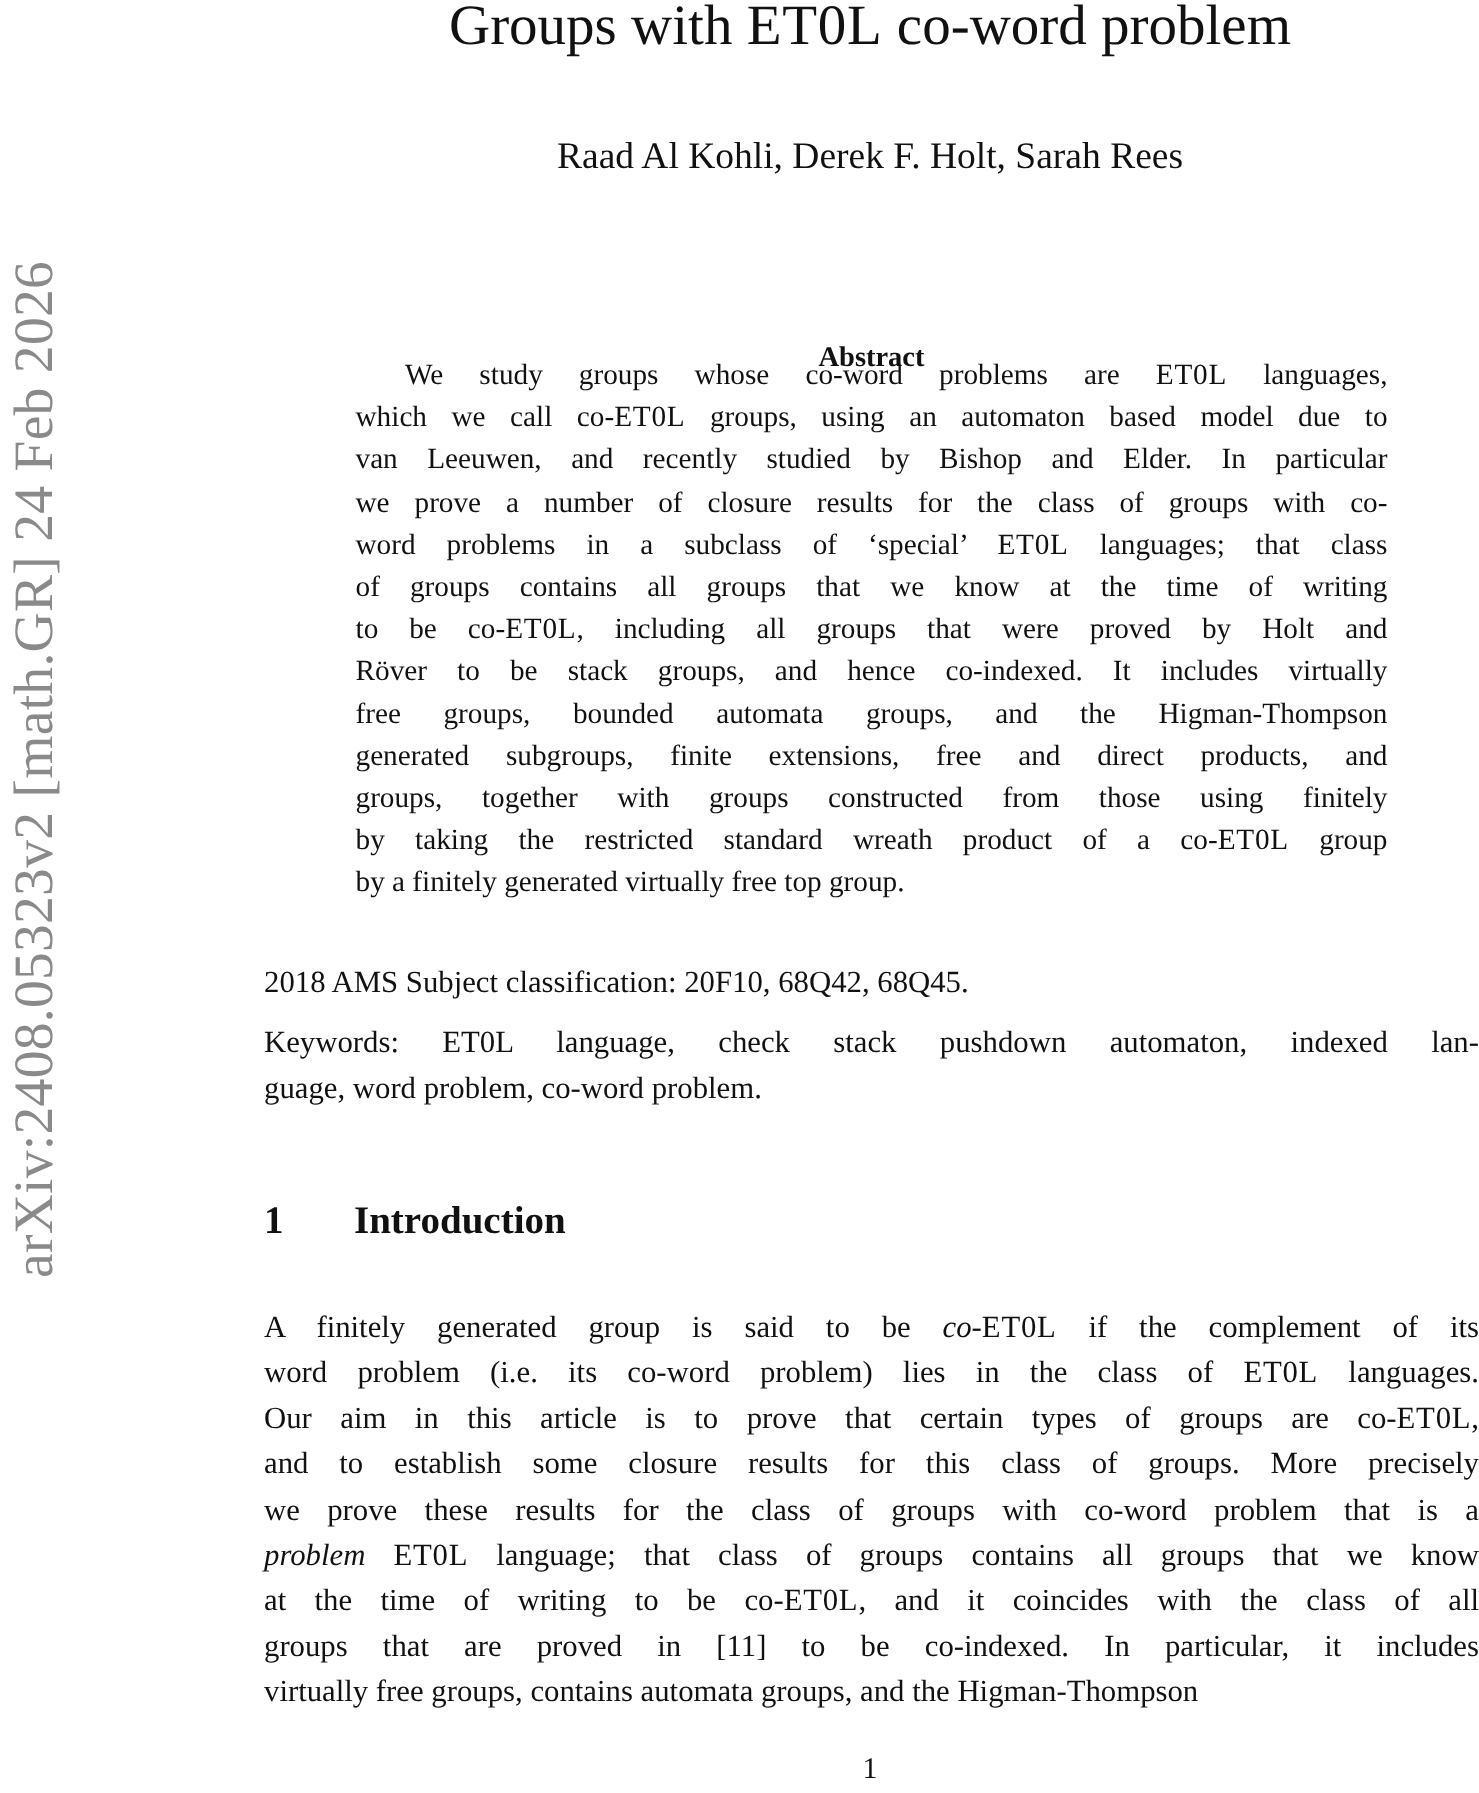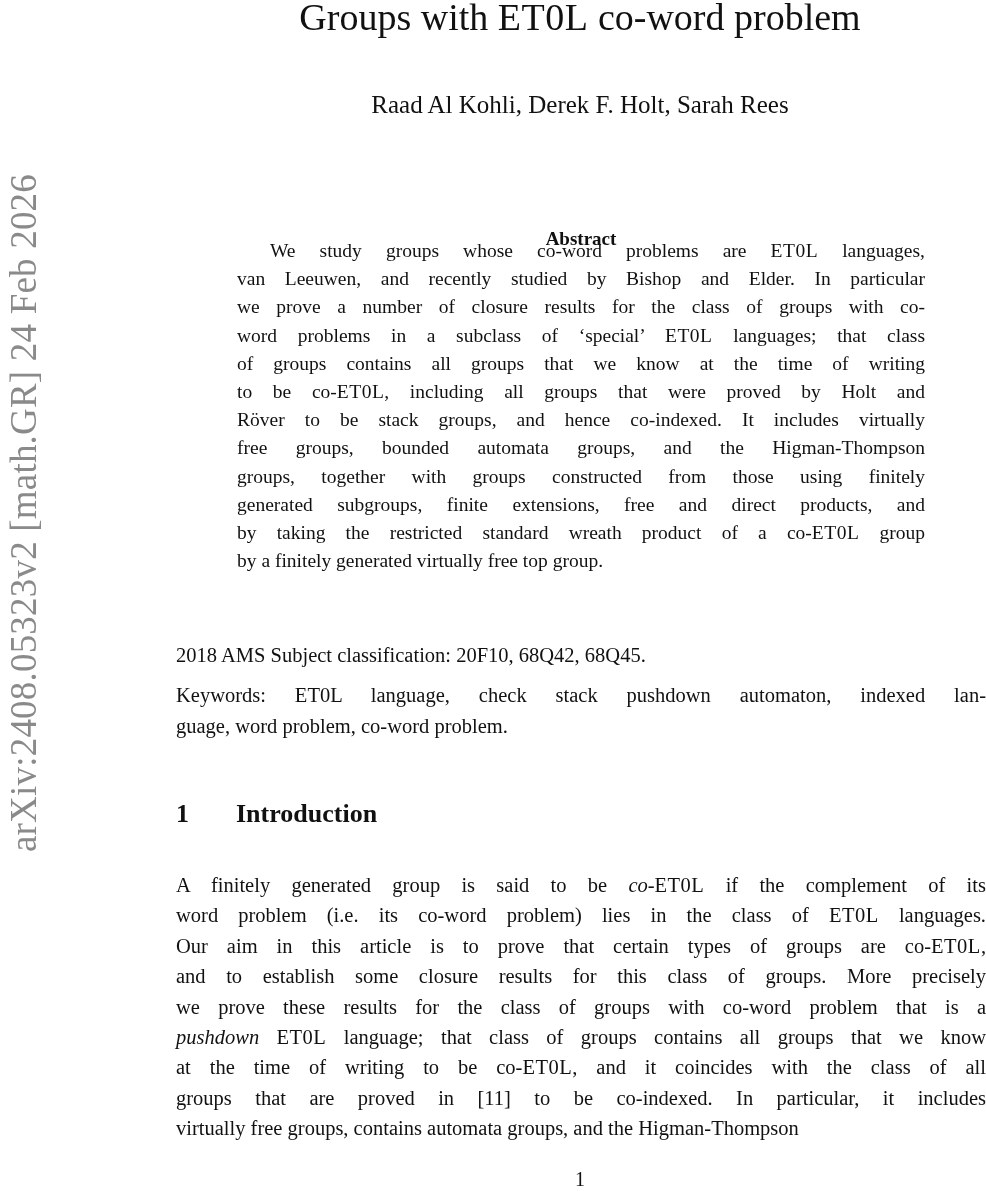--- a/index.html
+++ b/index.html
@@ -71,29 +71,30 @@
 <h1 class="title" style="font-weight:normal;margin:0;">
   <span>Groups with </span><span class="sc">ET0L</span><span> co-word problem</span>
 </h1>
 
 <div class="authors">Raad Al Kohli, Derek F. Holt, Sarah Rees</div>
 
 <div class="abstract-heading">Abstract</div>
 
 <div class="abstract-body">
     <span class="line indent">We study groups whose co-word problems are <span class="sc">ET0L</span> languages,</span>
+    <span class="line">which we call co-<span class="sc">ET0L</span> groups, using an automaton based model due to</span>
     <span class="line">van Leeuwen, and recently studied by Bishop and Elder. In particular</span>
     <span class="line">we prove a number of closure results for the class of groups with co-</span>
     <span class="line">word problems in a subclass of ‘special’ <span class="sc">ET0L</span> languages; that class</span>
     <span class="line">of groups contains all groups that we know at the time of writing</span>
     <span class="line">to be co-<span class="sc">ET0L</span>, including all groups that were proved by Holt and</span>
     <span class="line">Röver to be stack groups, and hence co-indexed. It includes virtually</span>
     <span class="line">free groups, bounded automata groups, and the Higman-Thompson</span>
+    <span class="line">generated subgroups, finite extensions, free and direct products, and</span>
     <span class="line">groups, together with groups constructed from those using finitely</span>
-    <span class="line">generated subgroups, finite extensions, free and direct products, and</span>
     <span class="line">by taking the restricted standard wreath product of a co-<span class="sc">ET0L</span> group</span>
     <span class="line last">by a finitely generated virtually free top group.</span>
   </div>
 
 <div class="meta ams">
   <span class="line last">2018 AMS Subject classification: 20F10, 68Q42, 68Q45.</span>
 </div>
 
 <div class="meta keywords">
   <span class="line">Keywords: ET0L language, check stack pushdown automaton, indexed lan-</span>
@@ -103,19 +104,19 @@
 <h2 class="section-heading" style="margin:0;">
   <span class="num">1</span><span>Introduction</span>
 </h2>
 
 <div class="intro-body">
     <span class="line">A finitely generated group is said to be <span class="it">co-</span><span class="sc">ET0L</span> if the complement of its</span>
     <span class="line">word problem (i.e. its co-word problem) lies in the class of <span class="sc">ET0L</span> languages.</span>
     <span class="line">Our aim in this article is to prove that certain types of groups are co-<span class="sc">ET0L</span>,</span>
     <span class="line">and to establish some closure results for this class of groups. More precisely</span>
     <span class="line">we prove these results for the class of groups with co-word problem that is a</span>
-    <span class="line"><span class="it">pushdown</span> <span class="sc">ET0L</span> language; that class of groups contains all groups that we know</span>
+    <span class="line"><span class="it">problem</span> <span class="sc">ET0L</span> language; that class of groups contains all groups that we know</span>
     <span class="line">at the time of writing to be co-<span class="sc">ET0L</span>, and it coincides with the class of all</span>
     <span class="line">groups that are proved in [11] to be co-indexed. In particular, it includes</span>
     <span class="line last">virtually free groups, contains automata groups, and the Higman-Thompson</span>
   </div>
 
 <div class="page-number">1</div>
 
 </body></html>

